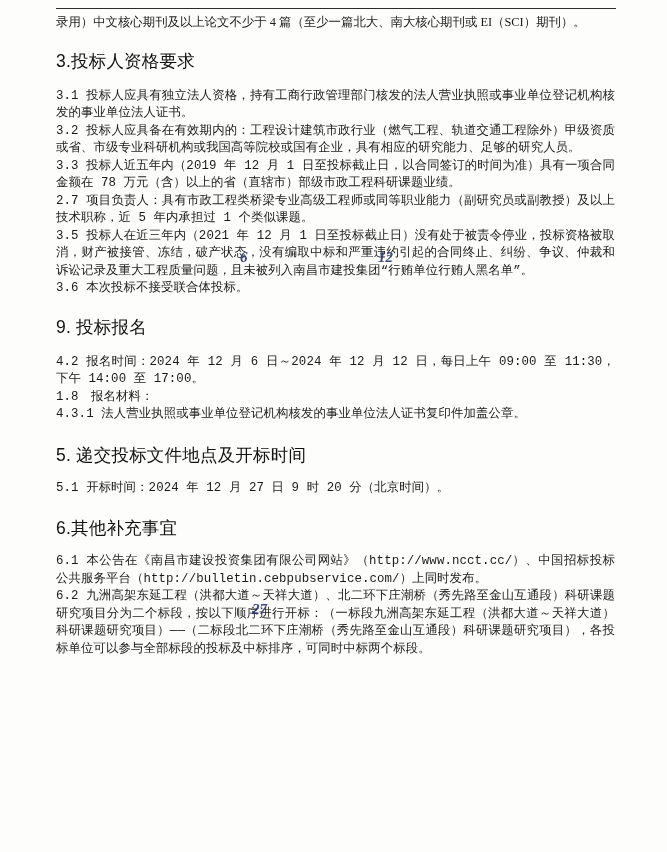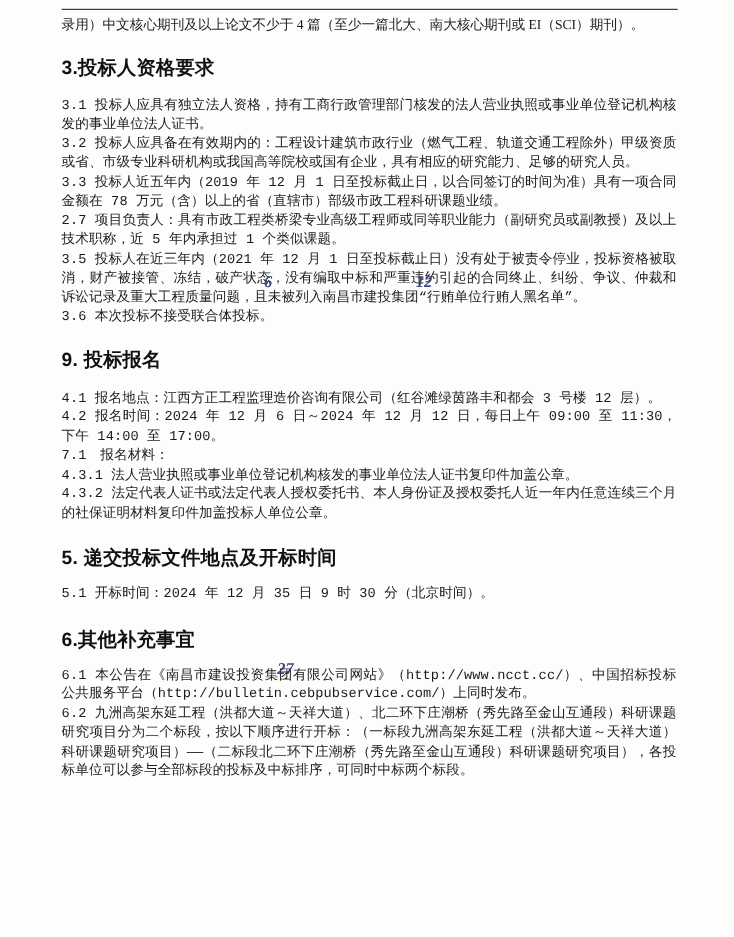--- a/index.html
+++ b/index.html
@@ -41,21 +41,21 @@
     letter-spacing: 0.1px;
     font-family: Liberation Mono, monospace;
   }
   p.lead-line {
     margin: 0 0 0 0;
     font-size: 12.4px;
     line-height: 17.5px;
   }
   h2.section {
     font-family: "Liberation Sans", "DejaVu Sans", sans-serif;
-    font-weight: bold;
+    font-weight: normal;
     font-size: 17.5px;
     line-height: 22px;
     margin: 18px 0 16px 0;
     letter-spacing: 0.2px;
     color: #111;
   }
   h2.section.tight {
     margin-top: 20px;
     margin-bottom: 14px;
   }
@@ -93,30 +93,28 @@
       <p class="body">3.1 投标人应具有独立法人资格，持有工商行政管理部门核发的法人营业执照或事业单位登记机构核发的事业单位法人证书。</p>
       <p class="body">3.2 投标人应具备在有效期内的：工程设计建筑市政行业（燃气工程、轨道交通工程除外）甲级资质或省、市级专业科研机构或我国高等院校或国有企业，具有相应的研究能力、足够的研究人员。</p>
       <p class="body">3.3 投标人近五年内（2019 年 12 月 1 日至投标截止日，以合同签订的时间为准）具有一项合同金额在 78 万元（含）以上的省（直辖市）部级市政工程科研课题业绩。</p>
       <p class="body">2.7 项目负责人：具有市政工程类桥梁专业高级工程师或同等职业能力（副研究员或副教授）及以上技术职称，近 5 年内承担过 1 个类似课题。</p>
       <p class="body">3.5 投标人在近三年内（2021 年 12 月 1 日至投标截止日）没有处于被责令停业，投标资格被取消，财产被接管、冻结，破产状态，没有编取中标和严重违约引起的合同终止、纠纷、争议、仲裁和诉讼记录及重大工程质量问题，且未被列入南昌市建投集团“行贿单位行贿人黑名单”。</p>
       <p class="body">3.6 本次投标不接受联合体投标。</p>
     </div>
 
     <h2 class="section">9. 投标报名</h2>
     <div class="para-block">
-      <p class="body">4.1 报名地点：江西方正工程监理造价咨询有限公司（红谷滩绿茵路丰和都会 3 号楼 12 层）。</p>
       <p class="body">4.2 报名时间：2024 年 12 月 6 日～2024 年 12 月 12 日，每日上午 09:00 至 11:30，下午 14:00 至 17:00。</p>
-      <p class="body">7.1　报名材料：</p>
+      <p class="body">1.8　报名材料：</p>
       <p class="body">4.3.1 法人营业执照或事业单位登记机构核发的事业单位法人证书复印件加盖公章。</p>
-      <p class="body">4.3.2 法定代表人证书或法定代表人授权委托书、本人身份证及授权委托人近一年内任意连续三个月的社保证明材料复印件加盖投标人单位公章。</p>
     </div>
 
     <h2 class="section tight">5. 递交投标文件地点及开标时间</h2>
     <div class="para-block">
-      <p class="body">5.1 开标时间：2024 年 12 月 35 日 9 时 30 分（北京时间）。</p>
+      <p class="body">5.1 开标时间：2024 年 12 月 27 日 9 时 20 分（北京时间）。</p>
     </div>
 
     <h2 class="section tight">6.其他补充事宜</h2>
     <div class="para-block">
       <p class="body">6.1 本公告在《南昌市建设投资集团有限公司网站》（http://www.ncct.cc/）、中国招标投标公共服务平台（http://bulletin.cebpubservice.com/）上同时发布。</p>
       <p class="body">6.2 九洲高架东延工程（洪都大道～天祥大道）、北二环下庄潮桥（秀先路至金山互通段）科研课题研究项目分为二个标段，按以下顺序进行开标：（一标段九洲高架东延工程（洪都大道～天祥大道）科研课题研究项目）——（二标段北二环下庄潮桥（秀先路至金山互通段）科研课题研究项目），各投标单位可以参与全部标段的投标及中标排序，可同时中标两个标段。</p>
     </div>
 
   </div>
 

